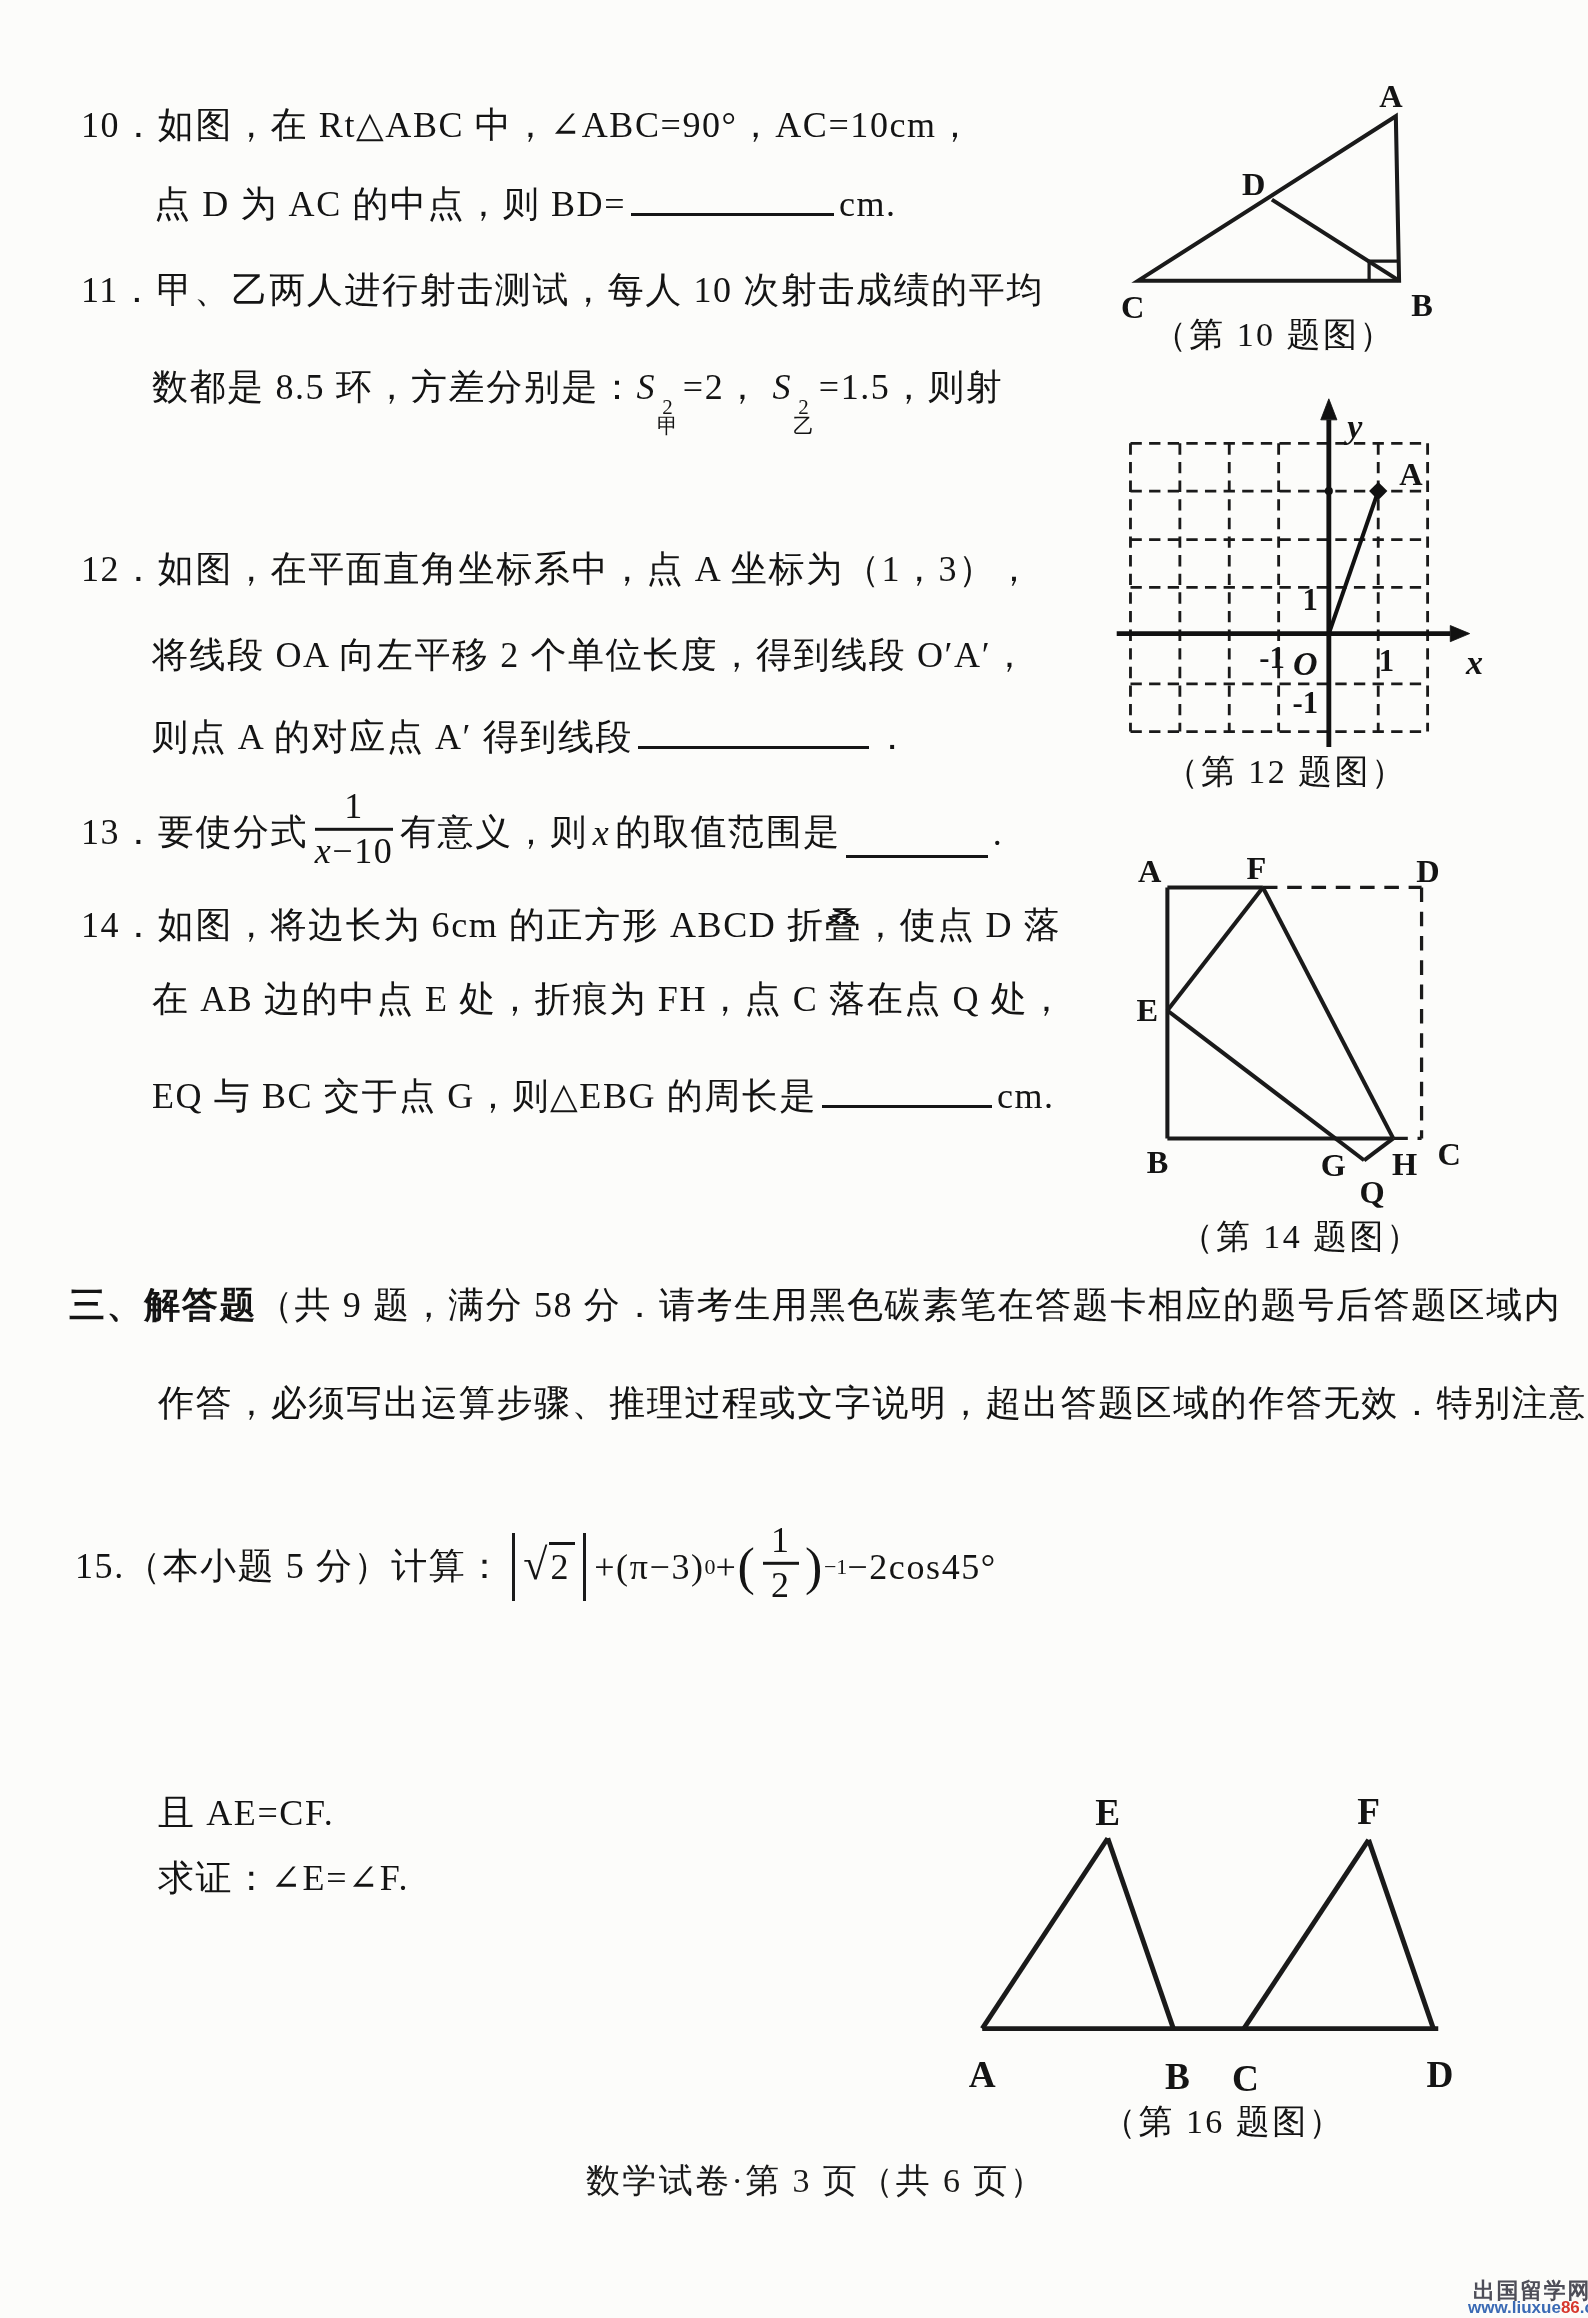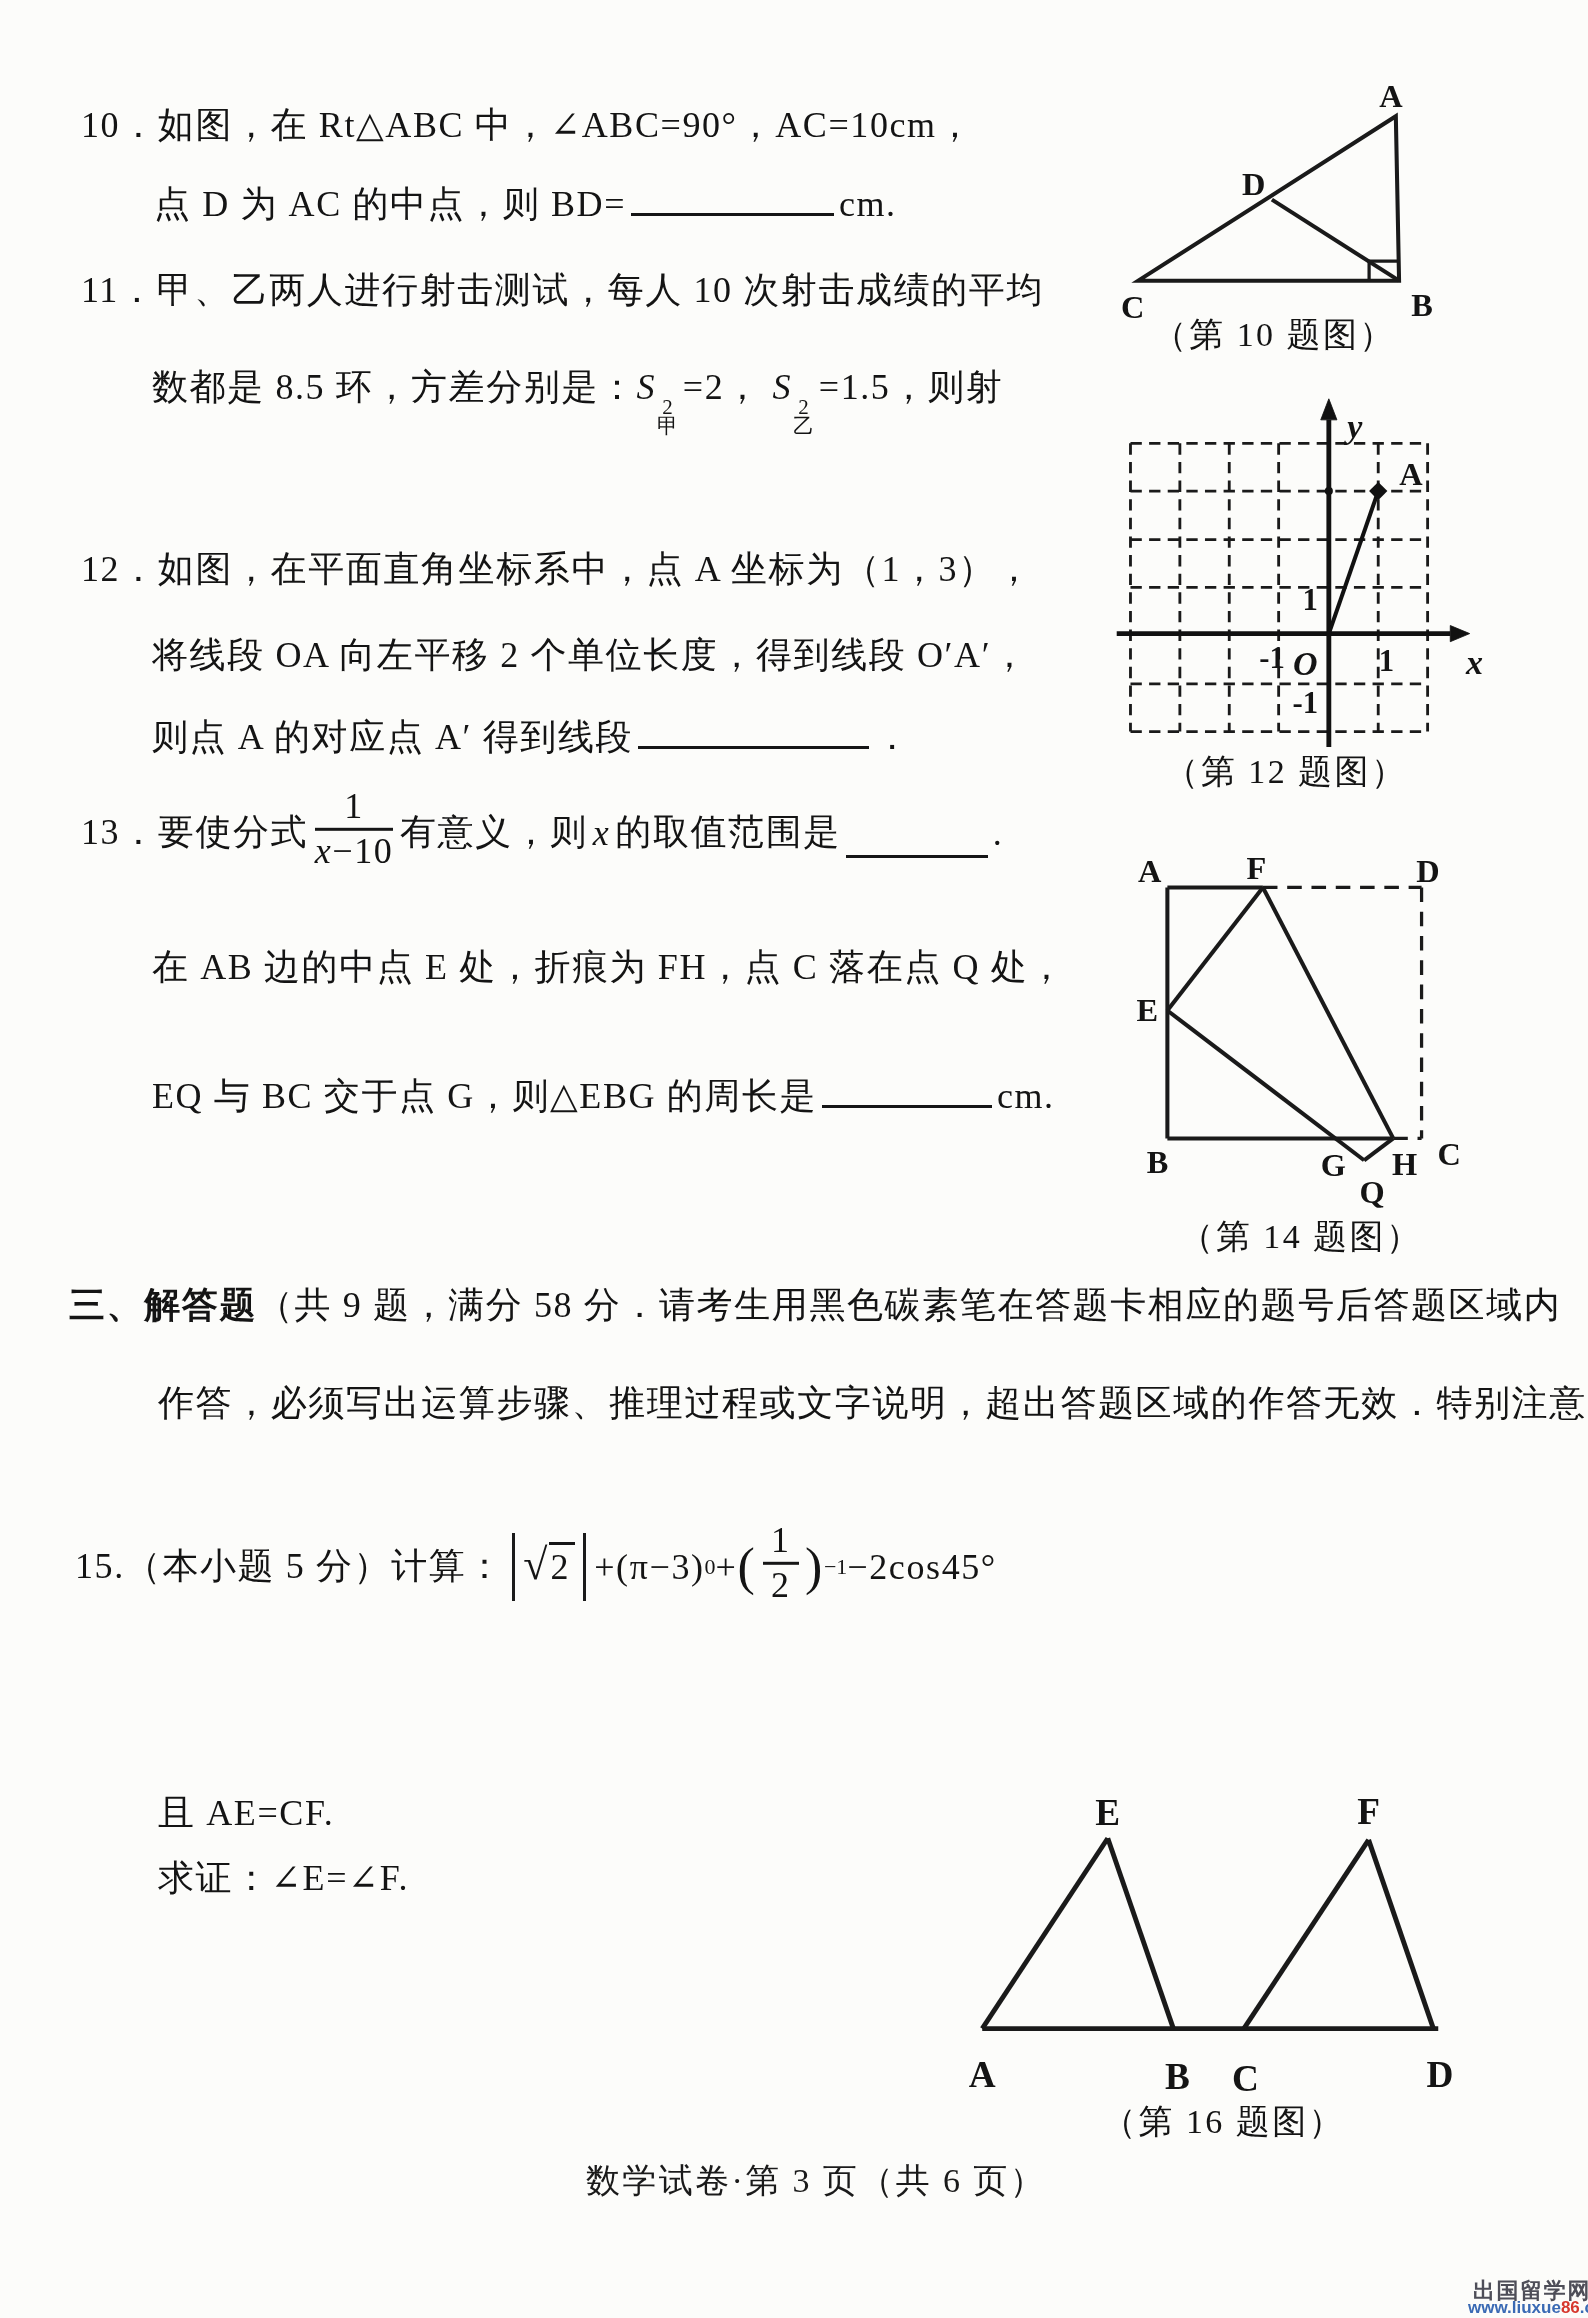--- a/index.html
+++ b/index.html
@@ -146,21 +146,22 @@
         <span class="num">1</span>
         <span class="den"><i class="var">x</i><span>−10</span></span>
       </span>
     <span>有意义，则</span>
     <i class="var" style="margin:0 4.9px">x</i>
     <span>的取值范围是</span>
     <span class="blank" style="width:142px;align-self:flex-end;margin-bottom:19.5px"></span>
     <span>.</span>
   </div>
 
-  <div class="line" style="top:943px;left:152px">在 AB 边的中点 E 处，折痕为 FH，点 C 落在点 Q 处，</div>
+  <div class="line" style="top:901px;left:81px">14．如图，将边长为 6cm 的正方形 ABCD 折叠，使点 D 落</div>
+  <div class="line" style="top:975px;left:152px">在 AB 边的中点 E 处，折痕为 FH，点 C 落在点 Q 处，</div>
   <div class="line" style="top:1072px;left:152px">
     <span>EQ 与 BC 交于点 G，则△EBG 的周长是</span><span class="blank" style="width:170px"></span><span>cm.</span>
   </div>
 
   <svg style="left:1135px;top:859px" width="340" height="405" viewBox="0 0 420 500">
     <g fill="none" stroke="#1a1a1a" stroke-width="5">
       <line x1="40" y1="35" x2="40" y2="345"></line>
       <line x1="40" y1="35" x2="158" y2="35"></line>
       <line x1="40" y1="345" x2="319" y2="345"></line>
       <line x1="158" y1="35" x2="40" y2="187"></line>

